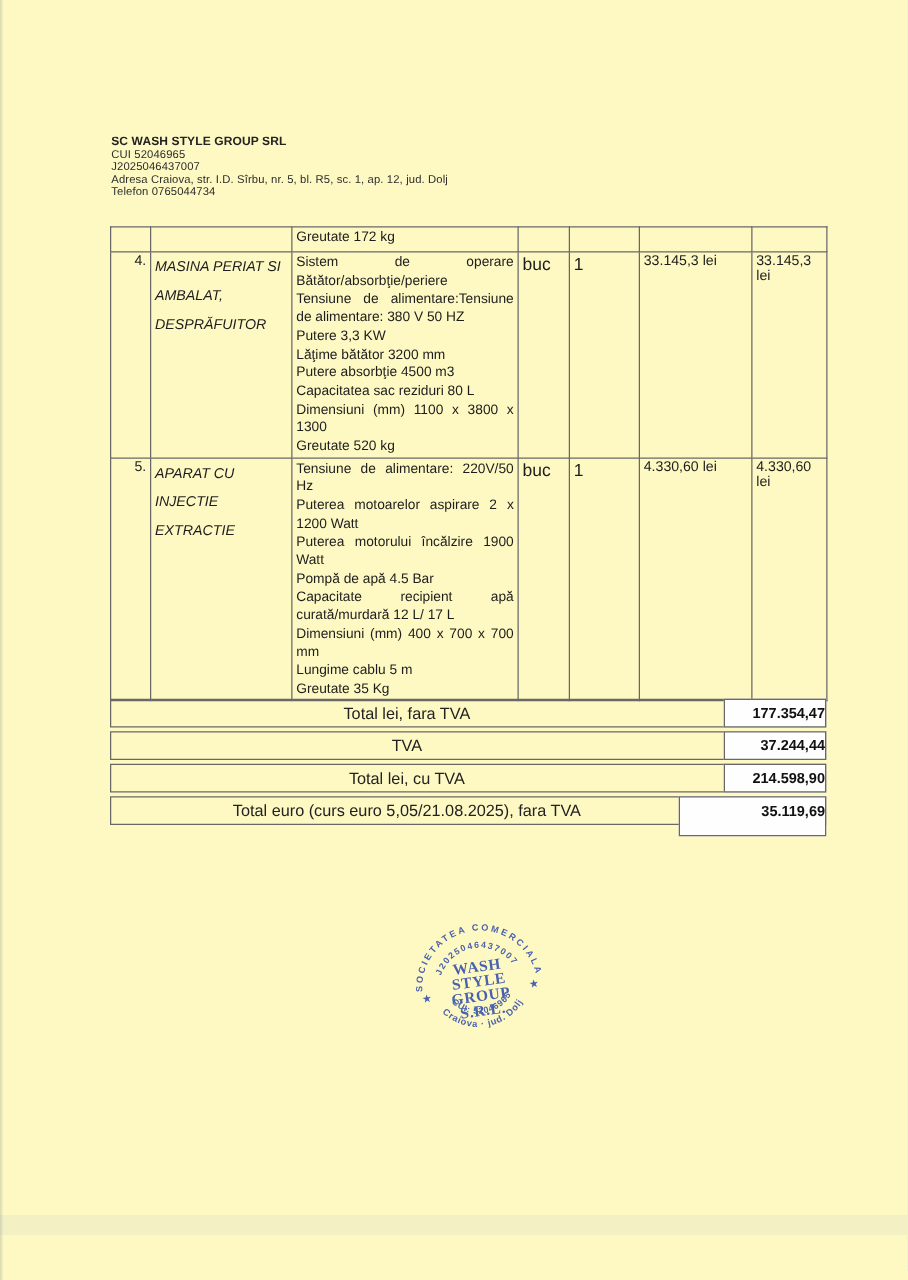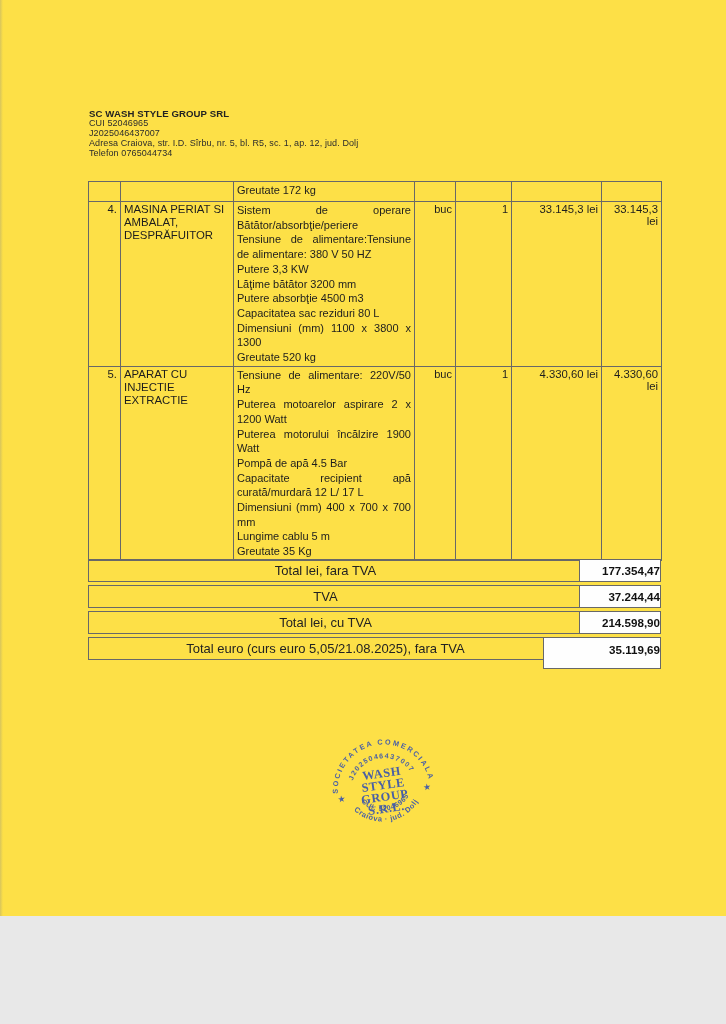--- a/index.html
+++ b/index.html
@@ -1,19 +1,19 @@
 <!DOCTYPE html>
 <html><head>
 <meta charset="utf-8">
 <style>
   html, body { margin: 0; padding: 0; background: #e8e8e8; }
   .page {
     position: relative;
-    width: 726px; height: 916px;
-    background: #fde047;
+    width: 726px; height: 1024px;
+    background: #fef9c3;
     overflow: hidden;
     font-family: "Liberation Sans", sans-serif;
     color: #1f1f1f;
   }
   
   .edge-left {
     position: absolute; left: 0; top: 0; width: 3px; height: 100%;
     background: linear-gradient(to right, rgba(130,136,140,0.30), rgba(255,255,255,0));
   }
   .edge-bottom {
@@ -37,24 +37,24 @@
   .items-table td {
     border: 1px solid #686868;
     vertical-align: top;
     padding: 1px 3px;
     overflow: hidden;
   }
   .row-carryover { height: 20px; }
   .row-item4 { height: 160px; }
   .row-item5 { height: 191px; }
   .c-num  { text-align: right; padding-right: 6px; font-size: 11.3px; }
-  .c-name { font-size: 11.4px; line-height: 13px; }
+  .c-name { font-style: italic; font-size: 11.4px; line-height: 23px; }
   .c-desc .spec { text-align: justify; line-height: 14.7px; }
-  .c-unit, .c-qty { text-align: right; font-size: 11px; }
-  .c-price, .c-total { text-align: right; font-size: 11.3px; }
+  .c-unit, .c-qty { text-align: left; font-size: 14px; }
+  .c-price, .c-total { text-align: left; font-size: 11.3px; }
 
   
   .totals { position: absolute; left: 88px; top: 559px; width: 573px; }
   .totals-row {
     position: relative; height: 21px; margin-bottom: 3px;
     border: 1px solid #686868;
   }
   .totals-label {
     position: absolute; left: 0; right: 88px; top: 0; bottom: 0;
     text-align: center; padding-right: 10px;

